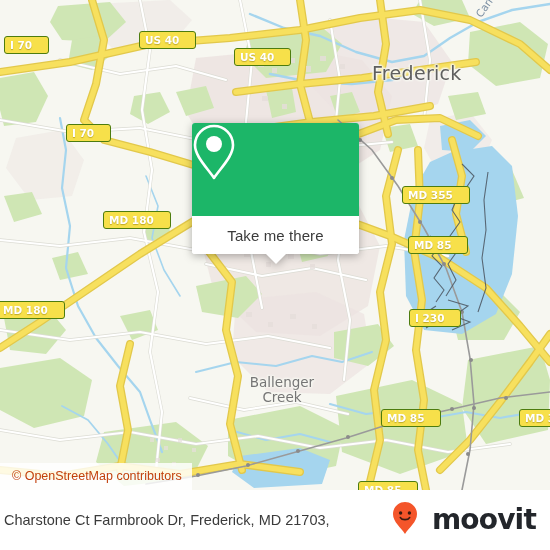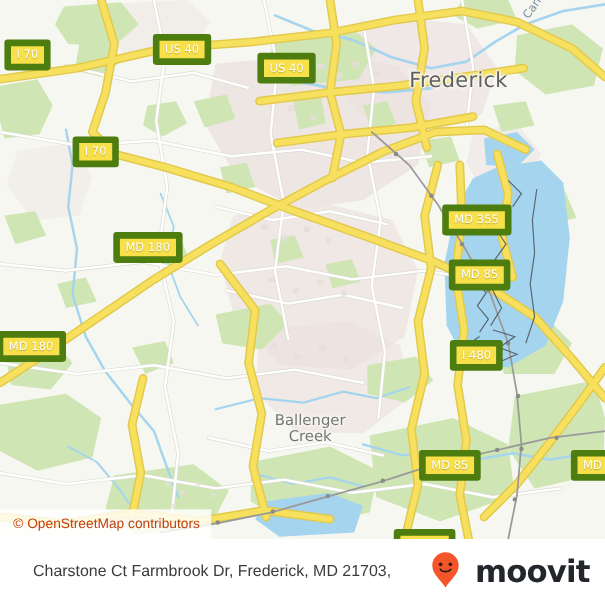--- a/index.html
+++ b/index.html
@@ -60,29 +60,29 @@
   }
   .label-water {
     font-size: 10.5px;
     color: #7b8fa3;
   }
 
   
   .shield {
     position: absolute;
     background: #f7e04a;
-    border: 6px solid #4d7c0f;
+    border: 1px solid #4d7c0f;
     border-radius: 3px;
     color: #ffffff;
     font-family: "DejaVu Sans", sans-serif;
-    font-weight: normal;
+    font-weight: bold;
     font-size: 10.5px;
     line-height: 14px;
     height: 14px;
-    padding: 1px 5px 1px 5px;
+    padding: 1px 16px 1px 5px;
     white-space: nowrap;
     text-shadow: 0 1px 1px rgba(120,100,0,.45);
     box-sizing: content-box;
   }
 
   
   .attribution {
     position: absolute;
     left: 0;
     bottom: 0;
@@ -149,21 +149,21 @@
     position: absolute;
     left: 0;
     top: 490px;
     width: 550px;
     height: 60px;
     background: #ffffff;
     display: flex;
     align-items: center;
     justify-content: space-between;
     box-sizing: border-box;
-    padding: 0 14px 0 30px;
+    padding: 0 14px 0 4px;
   }
   .footer-text {
     color: #3b3b3b;
     font-family: "Liberation Sans", sans-serif;
     font-size: 14.5px;
     line-height: 21px;
     max-width: 400px;
   }
   .footer-text .line { display: block; white-space: nowrap; }
   .brand {
@@ -397,27 +397,43 @@
     <div class="map-label label-water" style="left:478px; top:10px; transform:rotate(-55deg); transform-origin:0 50%;">Carroll Creek</div>
 
     <div class="shield" style="left:4px;   top:36px;">I 70</div>
     <div class="shield" style="left:139px; top:31px;">US 40</div>
     <div class="shield" style="left:234px; top:48px;">US 40</div>
     <div class="shield" style="left:66px;  top:124px;">I 70</div>
     <div class="shield" style="left:103px; top:211px;">MD 180</div>
     <div class="shield" style="left:-3px;  top:301px;">MD 180</div>
     <div class="shield" style="left:402px; top:166px;margin-top:20px;">MD 355</div>
     <div class="shield" style="left:408px; top:236px;">MD 85</div>
-    <div class="shield" style="left:409px; top:309px;">I 480</div>
+    <div class="shield" style="left:409px; top:309px;">I 230</div>
     <div class="shield" style="left:381px; top:409px;">MD 85</div>
     <div class="shield" style="left:519px; top:409px;">MD 35</div>
     <div class="shield" style="left:358px; top:481px;">MD 85</div>
 
     <div class="attribution">© OpenStreetMap contributors</div>
 
+    <div class="popup">
+      <div class="popup-body">
+        <div class="popup-head">
+          <span>
+            <svg width="44" height="58" viewBox="0 0 44 58" aria-hidden="true">
+              <path d="M22 3 C11.5 3 3 11.5 3 22 C3 33 14 43.5 22 55 C30 43.5 41 33 41 22 C41 11.5 32.5 3 22 3 Z" fill="none" stroke="#ffffff" stroke-width="2.6" stroke-linejoin="round"></path>
+              <circle cx="22" cy="21" r="8" fill="#ffffff"></circle>
+            </svg>
+          </span>
+        </div>
+        <div class="popup-foot">
+          <span class="cta">Take me there</span>
+        </div>
+        <div class="popup-tail"></div>
+      </div>
+    </div>
 
   </div>
 
   <div class="footer">
     <div class="footer-text">
       <span class="line">Charstone Ct Farmbrook Dr, Frederick, MD 21703,</span>
     </div>
     <div class="brand">
       <span>
         <svg width="26" height="34" viewBox="0 0 26 34" aria-hidden="true">

